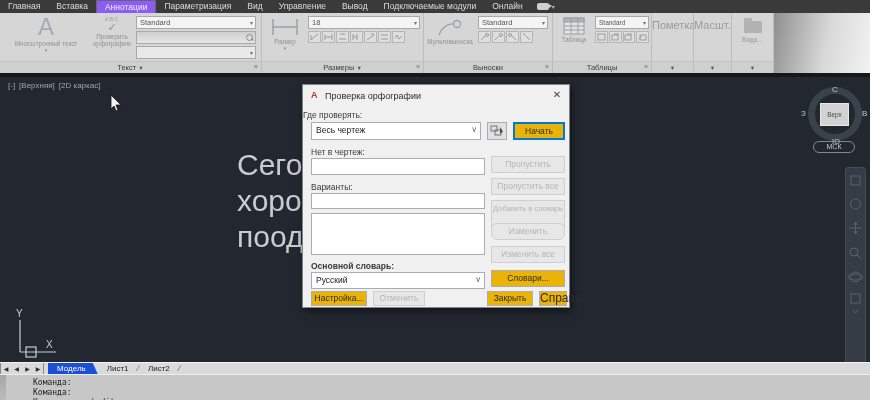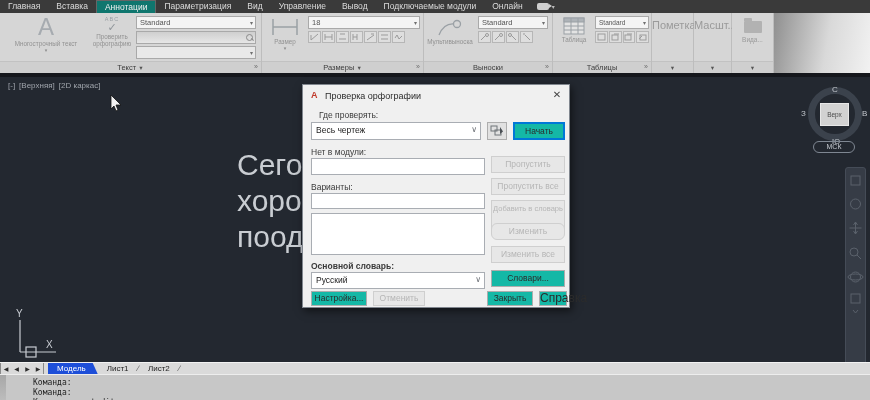--- a/index.html
+++ b/index.html
@@ -3,21 +3,21 @@
 <meta charset="utf-8">
 <style>
   * { margin:0; padding:0; box-sizing:border-box; }
   html,body { width:870px; height:400px; overflow:hidden; }
   body { font-family:"Liberation Sans", sans-serif; position:relative; background:#232830; }
   .abs { position:absolute; }
 
   
   #tabrow { left:0; top:0; width:870px; height:13px; background:#3a3a3a; display:flex; align-items:center; }
   .rtab { color:#dcdcdc; font-size:8.5px; padding:0 8px; height:13px; line-height:13px; white-space:nowrap; cursor:default; }
-  .rtab.active { background:#0f766e; border:1px solid #666; border-bottom:none; color:#f2f2f2; }
+  .rtab.active { background:#8b5cf6; border:1px solid #666; border-bottom:none; color:#f2f2f2; }
   #cam-wrap { display:flex; align-items:center; margin-left:6px; }
   #cam-icon { width:12px; height:7px; background:#cfcfcf; border-radius:2px; position:relative; }
   #cam-icon:before { content:""; position:absolute; right:-3px; top:1px; border-left:3px solid #cfcfcf; border-top:2px solid transparent; border-bottom:2px solid transparent; }
   .tiny-caret { color:#bbb; font-size:6px; margin-left:3px; }
 
   
   #ribbon { left:0; top:13px; width:870px; height:60px; background:#d6d6d6; }
   .panel { position:absolute; top:0; height:60px; border-right:1px solid #bdbdbd; background:#d6d6d6; }
   .pfoot { position:absolute; left:0; bottom:0; width:100%; height:12px; background:#cfcfcf; border-top:1px solid #c2c2c2; color:#3d3d3d; font-size:7.5px; text-align:center; line-height:11px; }
   .pfoot .fly { font-size:5.5px; color:#555; }
@@ -55,21 +55,21 @@
   
   #dialog { left:302px; top:84px; width:268px; height:224px; background:#f0f0f0; border:1px solid #80868e; box-shadow:2px 3px 8px rgba(0,0,0,.55); font-size:8.5px; color:#333; }
   #dlg-title { position:absolute; left:0; top:0; width:100%; height:20px; background:#f0f0f0; }
   #dlg-title .ttl { position:absolute; left:22px; top:6px; font-size:9px; color:#2b2b2b; }
   #dlg-icon { position:absolute; left:8px; top:5px; width:11px; height:11px; font-size:9px; font-weight:bold; color:#c0392b; line-height:11px; }
   #dlg-close { position:absolute; right:6px; top:4px; width:12px; height:12px; color:#444; font-size:10px; line-height:12px; text-align:center; }
   .dlbl { position:absolute; font-size:8.5px; color:#3a3a3a; }
   .dcombo { position:absolute; background:#fff; border:1px solid #a9adb3; font-size:8.5px; color:#222; padding:2px 4px; }
   .dcombo .car { position:absolute; right:3px; top:2px; color:#6b6f75; font-size:8px; }
   .dfield { position:absolute; background:#fff; border:1px solid #a9adb3; }
-  .dbtn { position:absolute; background:#14b8a6; border:1px solid #adadad; font-size:8.5px; color:#2b2b2b; text-align:center; }
+  .dbtn { position:absolute; background:#eab308; border:1px solid #adadad; font-size:8.5px; color:#2b2b2b; text-align:center; }
   .dbtn.primary { border:1px solid #0078d7; box-shadow:inset 0 0 0 1px #0078d7; }
   .dbtn.disabled { background:#e7e7e7; border-color:#cfcfcf; color:#b6b6b6; }
   #sel-btn { position:absolute; left:184px; top:37px; width:20px; height:18px; background:#e1e1e1; border:1px solid #adadad; }
 
   
   #layoutbar { left:0; top:362px; width:870px; height:12px; background:#dadada; border-top:1px solid #f2f2f2; display:flex; align-items:stretch; font-size:8px; }
   .tnav { width:11px; text-align:center; color:#2b2b2b; font-size:6px; line-height:12px; }
   .ltab { padding:0 9px; line-height:12px; color:#222; position:relative; }
   .ltab.active { background:#1d4ed8; color:#fff; clip-path:polygon(0 0, calc(100% - 5px) 0, 100% 100%, 0 100%); padding:0 12px 0 9px; }
   .slash { color:#555; line-height:12px; }
@@ -364,35 +364,35 @@
   </svg>
 </div>
 
 <div class="abs" id="dialog">
   <div id="dlg-title">
     <div id="dlg-icon">А</div>
     <div class="ttl">Проверка орфографии</div>
     <div id="dlg-close">✕</div>
   </div>
 
-  <div class="dlbl" style="left:16px;top:25px;">Где проверять:</div>
+  <div class="dlbl" style="left:0;top:25px;">Где проверять:</div>
   <div class="dcombo" style="left:8px;top:37px;width:170px;height:18px;">
     <span>Весь чертеж</span>
     <span class="car">∨</span>
   </div>
   <div id="sel-btn">
     <svg width="18" height="16">
       <rect x="3" y="3" width="6" height="5" fill="none" stroke="#6f7478"></rect>
       <rect x="7" y="7" width="6" height="5" fill="none" stroke="#6f7478"></rect>
       <polygon points="12,4 12,11 15,8.5" fill="#4a4f54"></polygon>
     </svg>
   </div>
   <div class="dbtn primary" style="left:210px;top:37px;width:52px;height:18px;line-height:16px;">Начать</div>
 
-  <div class="dlbl" style="left:8px;top:62px;">Нет в модули:</div>
+  <div class="dlbl" style="left:8px;top:62px;">Нет в чертеж:</div>
   <div class="dfield" style="left:8px;top:73px;width:174px;height:17px;"></div>
   <div class="dbtn disabled" style="left:188px;top:71px;width:74px;height:17px;line-height:15px;">Пропустить</div>
   <div class="dbtn disabled" style="left:188px;top:93px;width:74px;height:17px;line-height:15px;">Пропустить все</div>
 
   <div class="dlbl" style="left:8px;top:97px;">Варианты:</div>
   <div class="dfield" style="left:8px;top:108px;width:174px;height:16px;"></div>
   <div class="dbtn disabled" style="left:188px;top:115px;width:74px;height:32px;line-height:15px;font-size:7.5px;">Добавить в словарь</div>
 
   <div class="dfield" style="left:8px;top:128px;width:174px;height:42px;"></div>
   <div class="dbtn disabled" style="left:188px;top:138px;width:74px;height:17px;line-height:15px;border-radius:6px;">Изменить</div>

